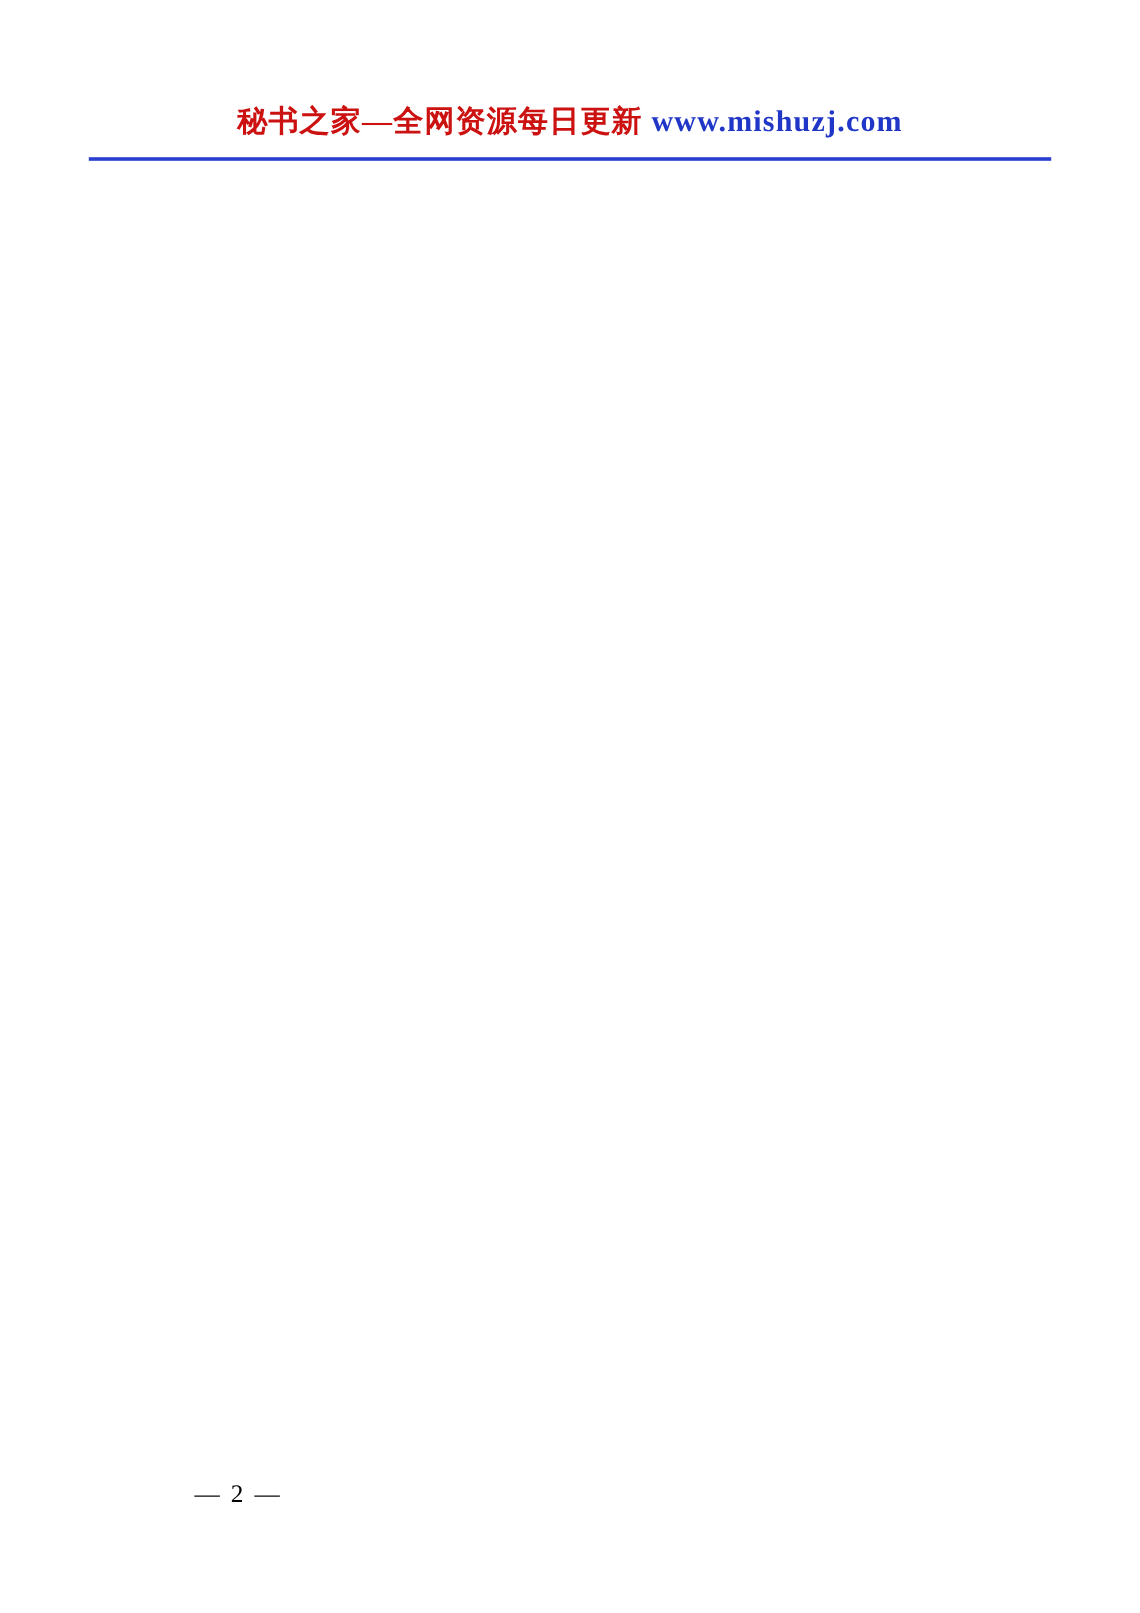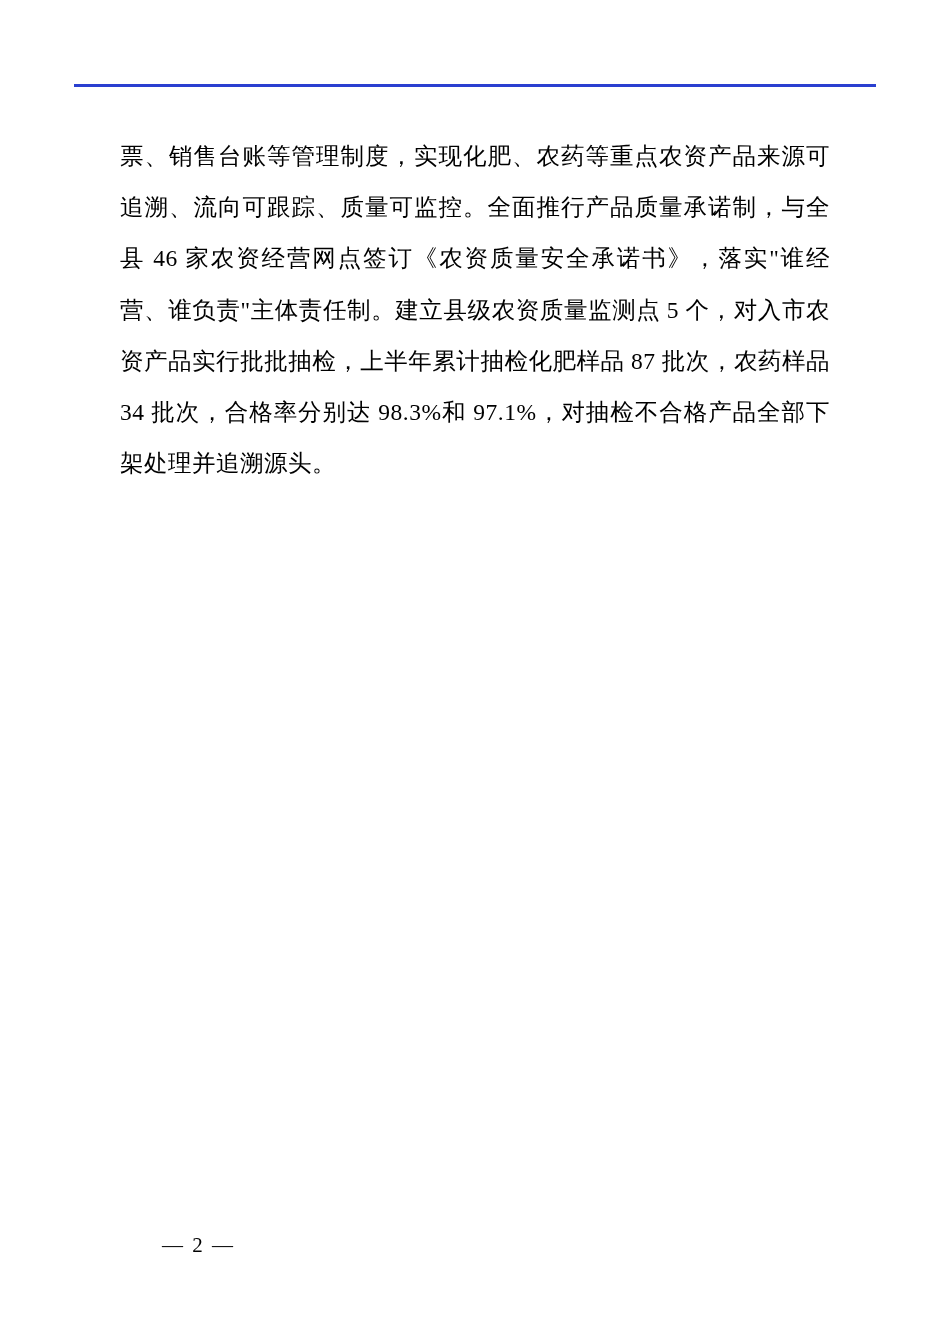--- a/index.html
+++ b/index.html
@@ -49,22 +49,24 @@
     font-size: 21px;
     letter-spacing: 2px;
     color: #000000;
   }
 </style>
 </head>
 <body>
 
 <div class="page">
 
+  <div class="doc-header">
+    <span class="site-name">秘书之家</span><span class="tagline">—全网资源每日更新 </span><span class="site-url">www.mishuzj.com</span>
+  </div>
 
   <hr class="header-rule">
 
   <div class="doc-body">
-    <p class="para no-indent">票、销售台账等管理制度，实现化肥、农药等重点农资产品来源可追溯、流向可跟踪、质量可监控。全面推行产品质量承诺制，与全县 46 家农资经营网点签订《农资质量安全承诺书》，落实"谁经营、谁负责"主体责任制。建立县级农资质量监测点 5 个，对入市农资产品实行批批抽检，上半年累计抽检化肥样品 87 批次，农药样品 34 批次，合格率分别达 98.3%和 97.1%，对抽检不合格产品全部下架处理并追溯源头。</p>
   </div>
 
   <div class="page-footer">— 2 —</div>
 
 </div>
 
 </body></html>

